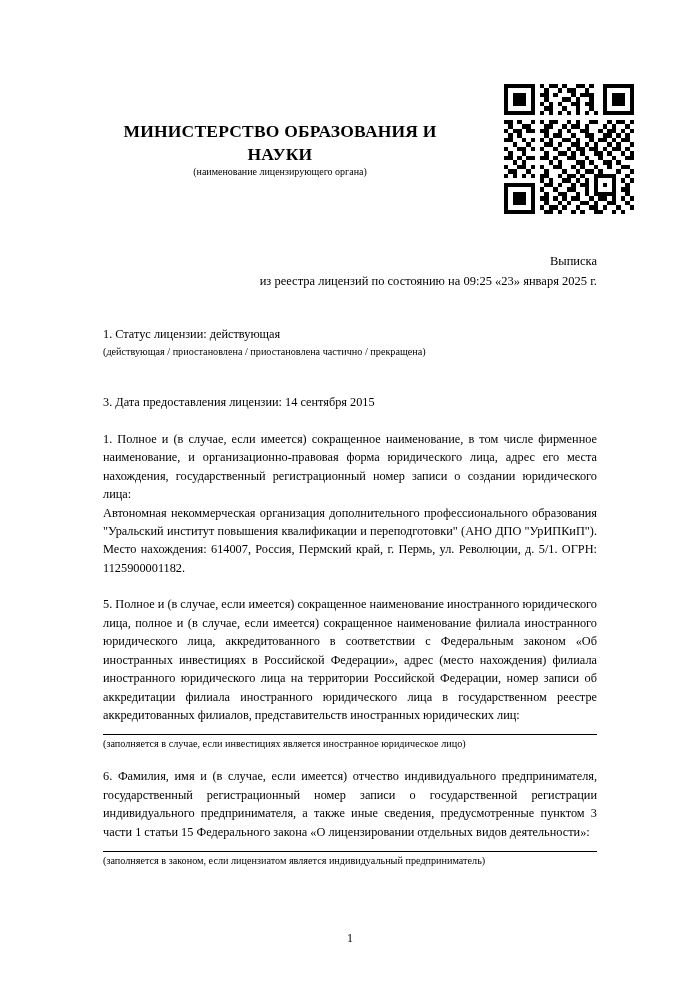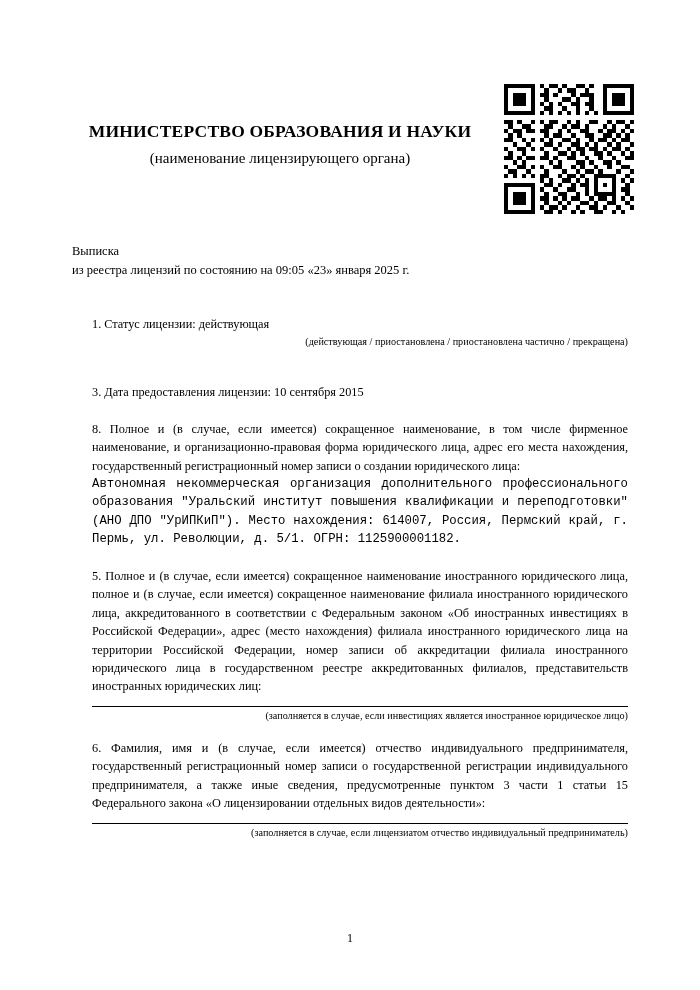--- a/index.html
+++ b/index.html
@@ -13,21 +13,21 @@
     position: relative;
     font-family: "Liberation Serif", serif;
     color: #000000;
     overflow: hidden;
   }
   .page {
     position: relative;
     width: 700px;
     height: 990px;
     box-sizing: border-box;
-    padding: 0 72px;
+    padding: 0 103px;
   }
   
   .qr-wrap {
     position: absolute;
     top: 84px;
     right: 66px;
     width: 130px;
     height: 130px;
   }
   .qr-wrap svg { display: block; }
@@ -39,54 +39,51 @@
     padding-right: 140px;
   }
   .header .ministry-line1,
   .header .ministry-line2 {
     font-weight: bold;
     font-size: 17.5px;
     line-height: 1.32;
     letter-spacing: 0.2px;
   }
   .header .org-caption {
-    font-size: 15px;
-    margin-top: 7px;
+    font-size: 10px;
   }
 
   
   .title-block {
     margin-top: 75px;
-    text-align: left;
+    text-align: right;
     font-size: 12.5px;
     line-height: 1.55;
   }
 
   
   .items {
     margin-top: 34px;
-    margin-left: 20px;
   }
   .item {
     font-size: 12.3px;
     line-height: 1.5;
     text-align: justify;
     margin-bottom: 0;
   }
   .spacer-md { height: 18px; }
   .caption {
     font-size: 10.2px;
-    text-align: right;
+    text-align: left;
     margin-top: 3px;
   }
   .body-text {
     font-size: 12.3px;
     line-height: 1.5;
     text-align: justify;
-    font-family: Liberation Mono, monospace;
   }
   .rule {
     border: 0;
     border-top: 1px solid #000;
     margin: 10px 0 2px 0;
   }
 
   
   .page-number {
     position: absolute;
@@ -373,51 +370,51 @@
     </svg>
   </div>
 
   <div class="header">
     <div class="ministry-line1">МИНИСТЕРСТВО ОБРАЗОВАНИЯ И НАУКИ</div>
     <div class="org-caption">(наименование лицензирующего органа)</div>
   </div>
 
   <div class="title-block">
     <div>Выписка</div>
-    <div>из реестра лицензий по состоянию на 09:05 «23» января 2025 г.</div>
+    <div>из реестра лицензий по состоянию на 09:25 «23» января 2025 г.</div>
   </div>
 
   <div class="items">
 
     <div class="item">1. Статус лицензии: действующая</div>
     <div class="caption">(действующая / приостановлена / приостановлена частично / прекращена)</div>
 
     <div class="spacer-md"></div>
 
 
     <div class="spacer-md"></div>
 
-    <div class="item">3. Дата предоставления лицензии: 10 сентября 2015</div>
-
-    <div class="spacer-md"></div>
-
-    <div class="item">8. Полное и (в случае, если имеется) сокращенное наименование, в том числе фирменное наименование, и организационно-правовая форма юридического лица, адрес его места нахождения, государственный регистрационный номер записи о создании юридического лица:</div>
+    <div class="item">3. Дата предоставления лицензии: 14 сентября 2015</div>
+
+    <div class="spacer-md"></div>
+
+    <div class="item">1. Полное и (в случае, если имеется) сокращенное наименование, в том числе фирменное наименование, и организационно-правовая форма юридического лица, адрес его места нахождения, государственный регистрационный номер записи о создании юридического лица:</div>
     <div class="body-text">Автономная некоммерческая организация дополнительного профессионального образования "Уральский институт повышения квалификации и переподготовки" (АНО ДПО "УрИПКиП"). Место нахождения: 614007, Россия, Пермский край, г. Пермь, ул. Революции, д. 5/1. ОГРН: 1125900001182.</div>
 
     <div class="spacer-md"></div>
 
     <div class="item">5. Полное и (в случае, если имеется) сокращенное наименование иностранного юридического лица, полное и (в случае, если имеется) сокращенное наименование филиала иностранного юридического лица, аккредитованного в соответствии с Федеральным законом «Об иностранных инвестициях в Российской Федерации», адрес (место нахождения) филиала иностранного юридического лица на территории Российской Федерации, номер записи об аккредитации филиала иностранного юридического лица в государственном реестре аккредитованных филиалов, представительств иностранных юридических лиц:</div>
     <hr class="rule">
     <div class="caption">(заполняется в случае, если инвестициях является иностранное юридическое лицо)</div>
 
     <div class="spacer-md"></div>
 
     <div class="item">6. Фамилия, имя и (в случае, если имеется) отчество индивидуального предпринимателя, государственный регистрационный номер записи о государственной регистрации индивидуального предпринимателя, а также иные сведения, предусмотренные пунктом 3 части 1 статьи 15 Федерального закона «О лицензировании отдельных видов деятельности»:</div>
     <hr class="rule">
-    <div class="caption">(заполняется в случае, если лицензиатом отчество индивидуальный предприниматель)</div>
+    <div class="caption">(заполняется в законом, если лицензиатом является индивидуальный предприниматель)</div>
 
     <div class="spacer-md"></div>
 
 
   </div>
 
   <div class="page-number">1</div>
 
 </div>
 

